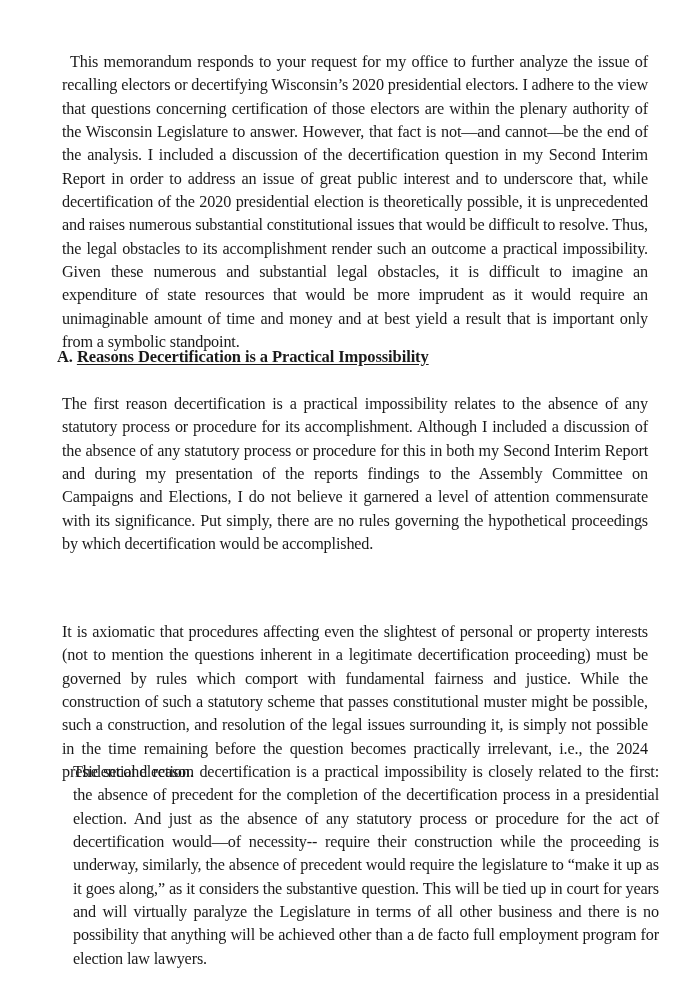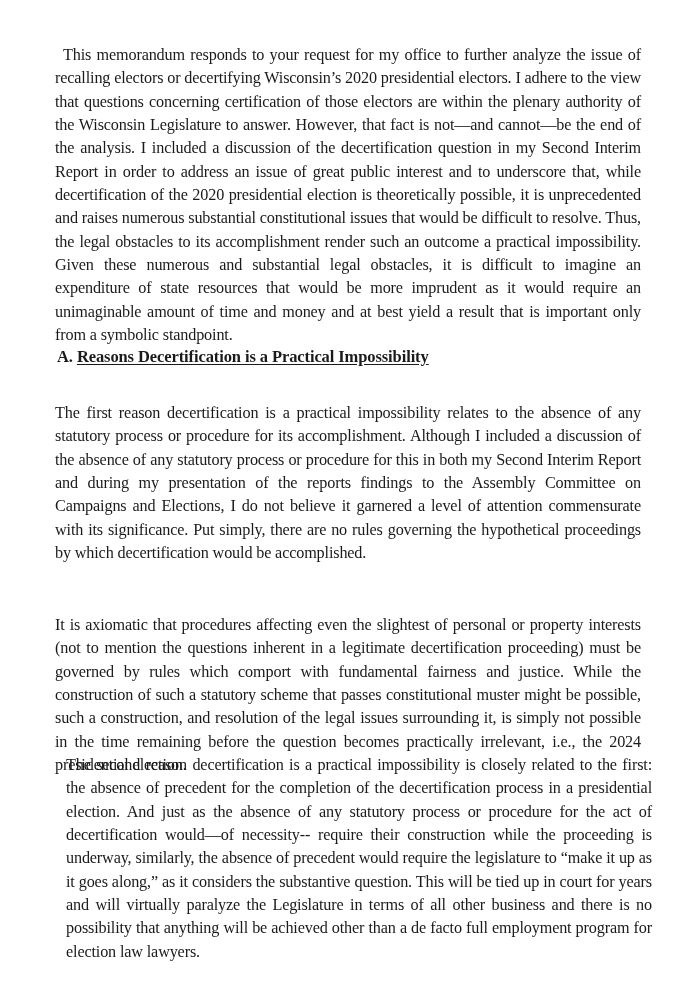--- a/index.html
+++ b/index.html
@@ -18,38 +18,38 @@
     .page {
       position: absolute;
       left: 47px;
       top: 24px;
       width: 586px;
     }
     .para {
       font-size: 16.2px;
       line-height: 23.35px;
       text-align: justify;
-      margin: 8px;
+      margin: 15px;
       letter-spacing: -0.15px;
     }
     .para.indent { text-indent: 8px; }
     .heading {
       font-size: 16.5px;
       font-weight: bold;
       margin: 10px;
       line-height: 22px;
       letter-spacing: -0.1px;
     }
     .heading .ul {
       text-decoration: underline;
       text-underline-offset: 2px;
     }
     #p1 { position: absolute; top: 12px; left: 0; width: 586px; }
     #h1 { position: absolute; top: 312px; left: 0; width: 630px; padding-left: 0; }
-    #p2 { position: absolute; top: 370px; left: 0; width: 586px; }
+    #p2 { position: absolute; top: 354px; left: 0; width: 586px; }
     #p3 { position: absolute; top: 582px; left: 0; width: 586px; }
     #p4 { position: absolute; top: 722px; left: 11px; width: 586px; }
   </style>
 </head>
 <body>
 
 <div class="page">
   <p id="p1" class="para indent">This memorandum responds to your request for my office to further analyze the issue of recalling electors or decertifying Wisconsin’s 2020 presidential electors. I adhere to the view that questions concerning certification of those electors are within the plenary authority of the Wisconsin Legislature to answer. However, that fact is not—and cannot—be the end of the analysis. I included a discussion of the decertification question in my Second Interim Report in order to address an issue of great public interest and to underscore that, while decertification of the 2020 presidential election is theoretically possible, it is unprecedented and raises numerous substantial constitutional issues that would be difficult to resolve. Thus, the legal obstacles to its accomplishment render such an outcome a practical impossibility. Given these numerous and substantial legal obstacles, it is difficult to imagine an expenditure of state resources that would be more imprudent as it would require an unimaginable amount of time and money and at best yield a result that is  important only from a symbolic standpoint.</p>
 
   <h2 id="h1" class="heading">

